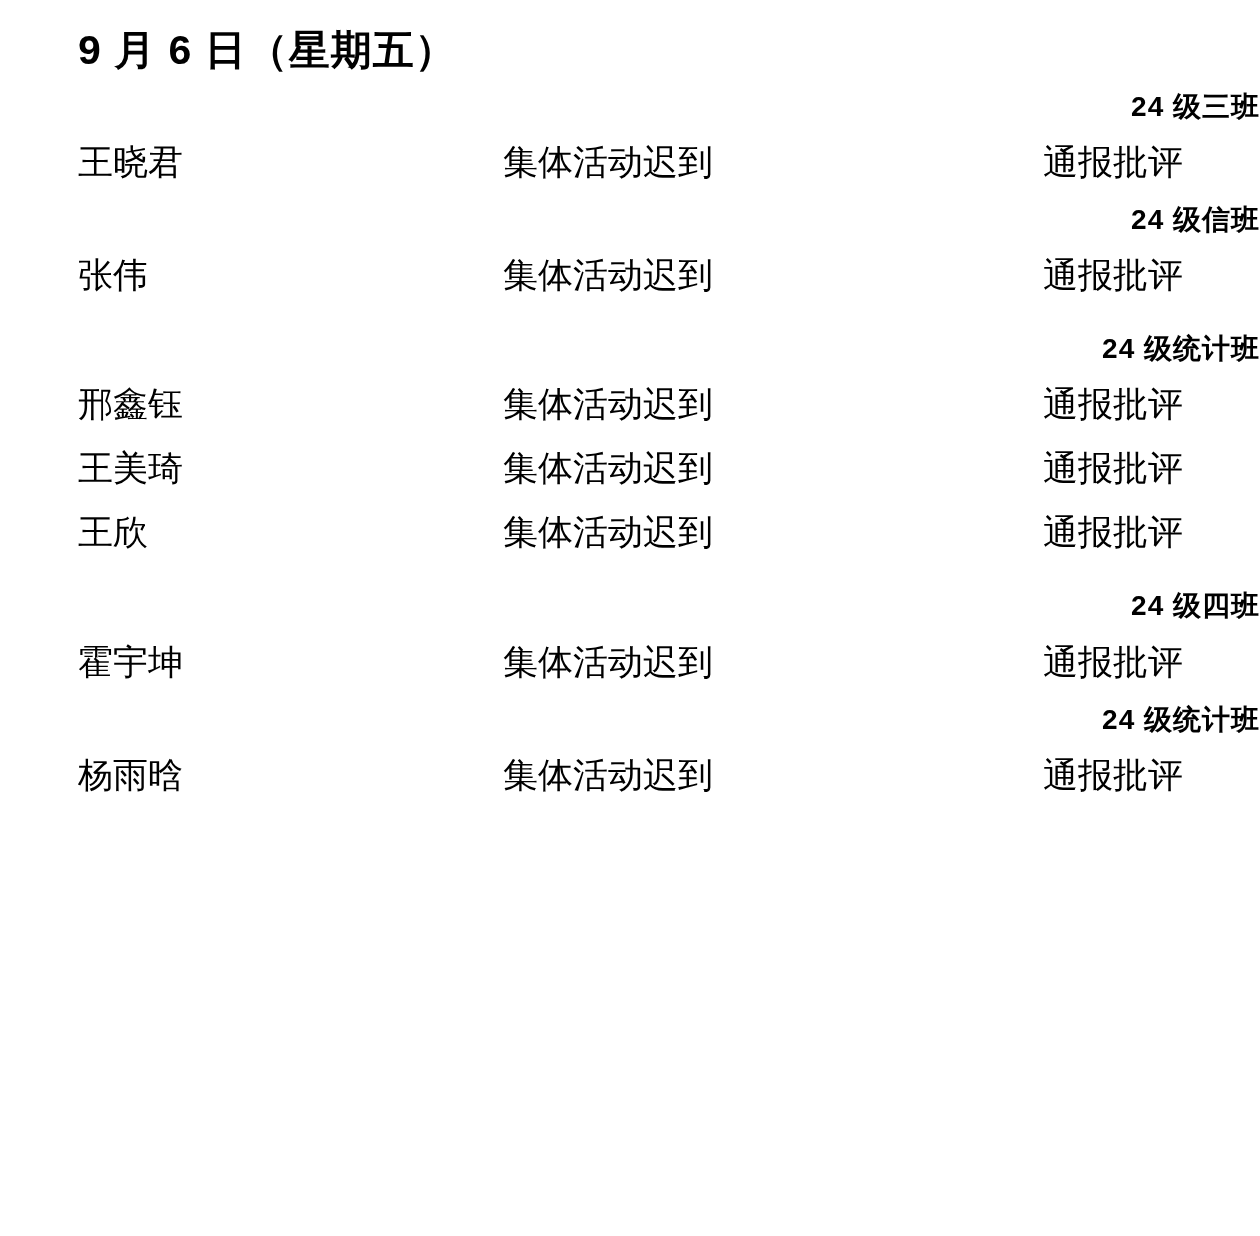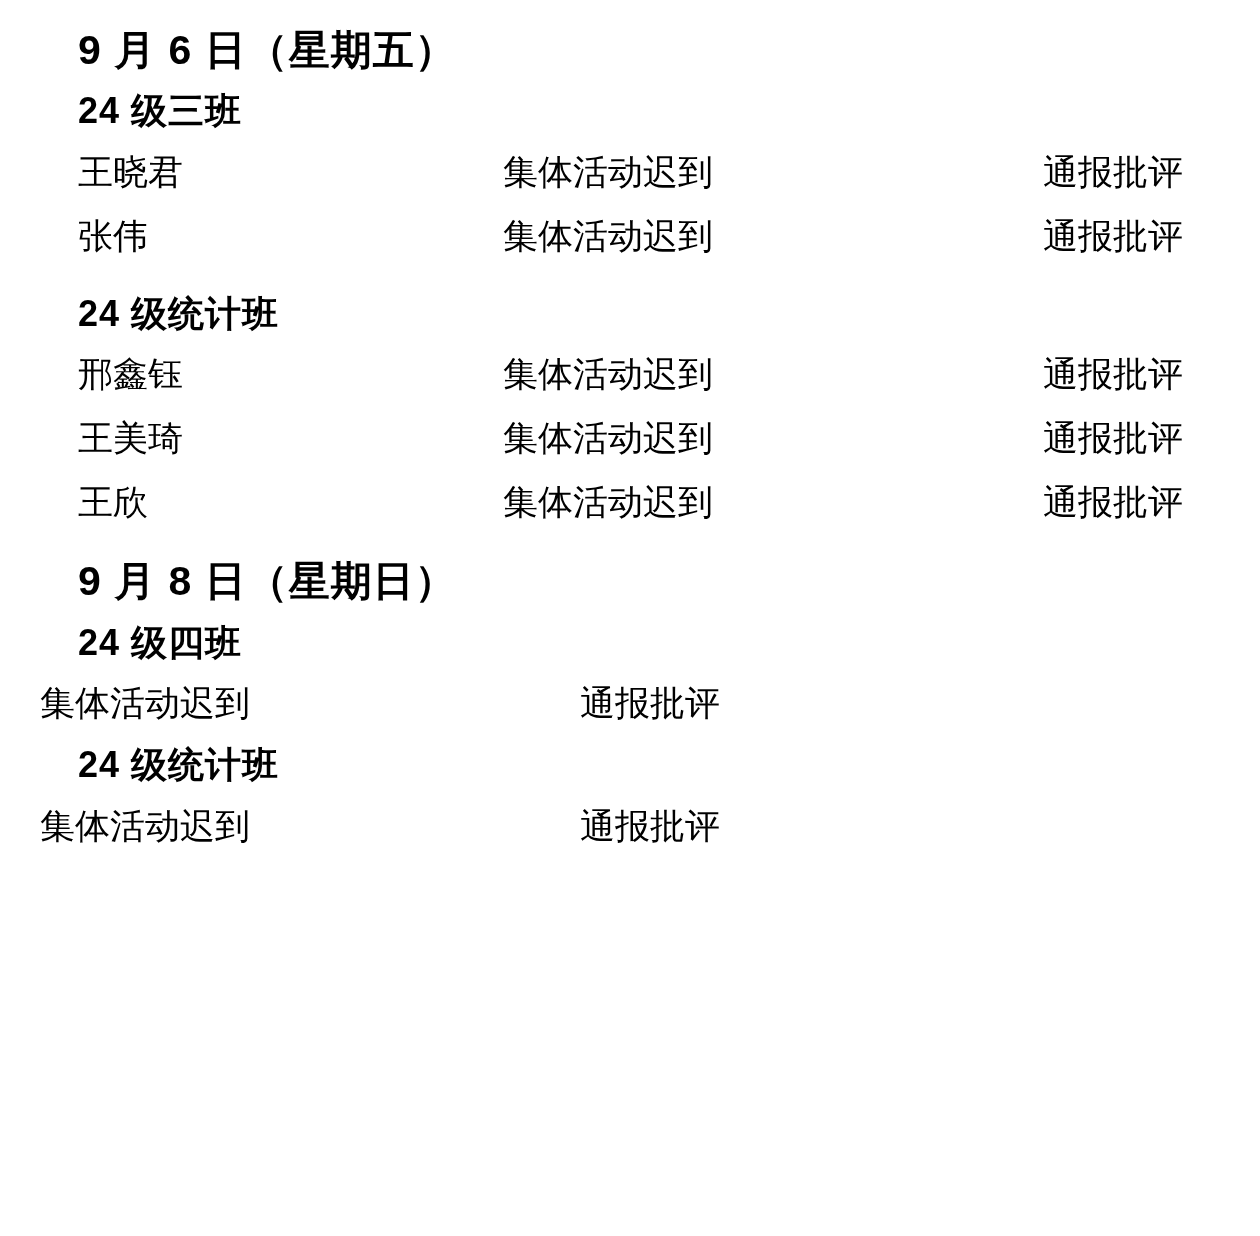--- a/index.html
+++ b/index.html
@@ -24,27 +24,28 @@
   .date-heading {
     font-size: 41px;
     font-weight: bold;
     letter-spacing: 1px;
     margin: 0 0 0 78px;
     padding: 8px 0 6px 0;
     line-height: 1.18;
     white-space: nowrap;
   }
   .class-heading {
-    font-size: 36px;
+    font-size: 28px;
     font-weight: bold;
     letter-spacing: 1px;
     margin: 0 0 0 78px;
     padding: 10px 0 6px 0;
     line-height: 1.18;
     white-space: nowrap;
+    text-align: right;
   }
   .record-row {
     display: flex;
     align-items: center;
     font-size: 35px;
     font-weight: normal;
     line-height: 1.2;
     padding: 12px 0 10px 0;
     margin: 0;
     white-space: nowrap;
@@ -75,20 +76,21 @@
     <div>
       <div class="class-heading">24 级三班</div>
       <div class="record-row">
         <span class="col-name">王晓君</span>
         <span class="col-reason">集体活动迟到</span>
         <span class="col-action">通报批评</span>
       </div>
     </div>
 
     <div>
+      <div class="class-heading">24 级信班</div>
       <div class="record-row">
         <span class="col-name">张伟</span>
         <span class="col-reason">集体活动迟到</span>
         <span class="col-action">通报批评</span>
       </div>
     </div>
   </div>
 
   <div class="spacer-md"></div>
 
@@ -110,32 +112,33 @@
         <span class="col-name">王欣</span>
         <span class="col-reason">集体活动迟到</span>
         <span class="col-action">通报批评</span>
       </div>
     </div>
   </div>
 
   <div class="spacer-md"></div>
 
   <div>
-    <div class="date-heading">9 月 8 日（星期日）</div>
 
     <div>
       <div class="class-heading">24 级四班</div>
       <div class="record-row">
+        <span class="col-name">霍宇坤</span>
         <span class="col-reason">集体活动迟到</span>
         <span class="col-action">通报批评</span>
       </div>
     </div>
 
     <div>
       <div class="class-heading">24 级统计班</div>
       <div class="record-row">
+        <span class="col-name">杨雨晗</span>
         <span class="col-reason">集体活动迟到</span>
         <span class="col-action">通报批评</span>
       </div>
     </div>
   </div>
 
 </div>
 
 </body></html>

